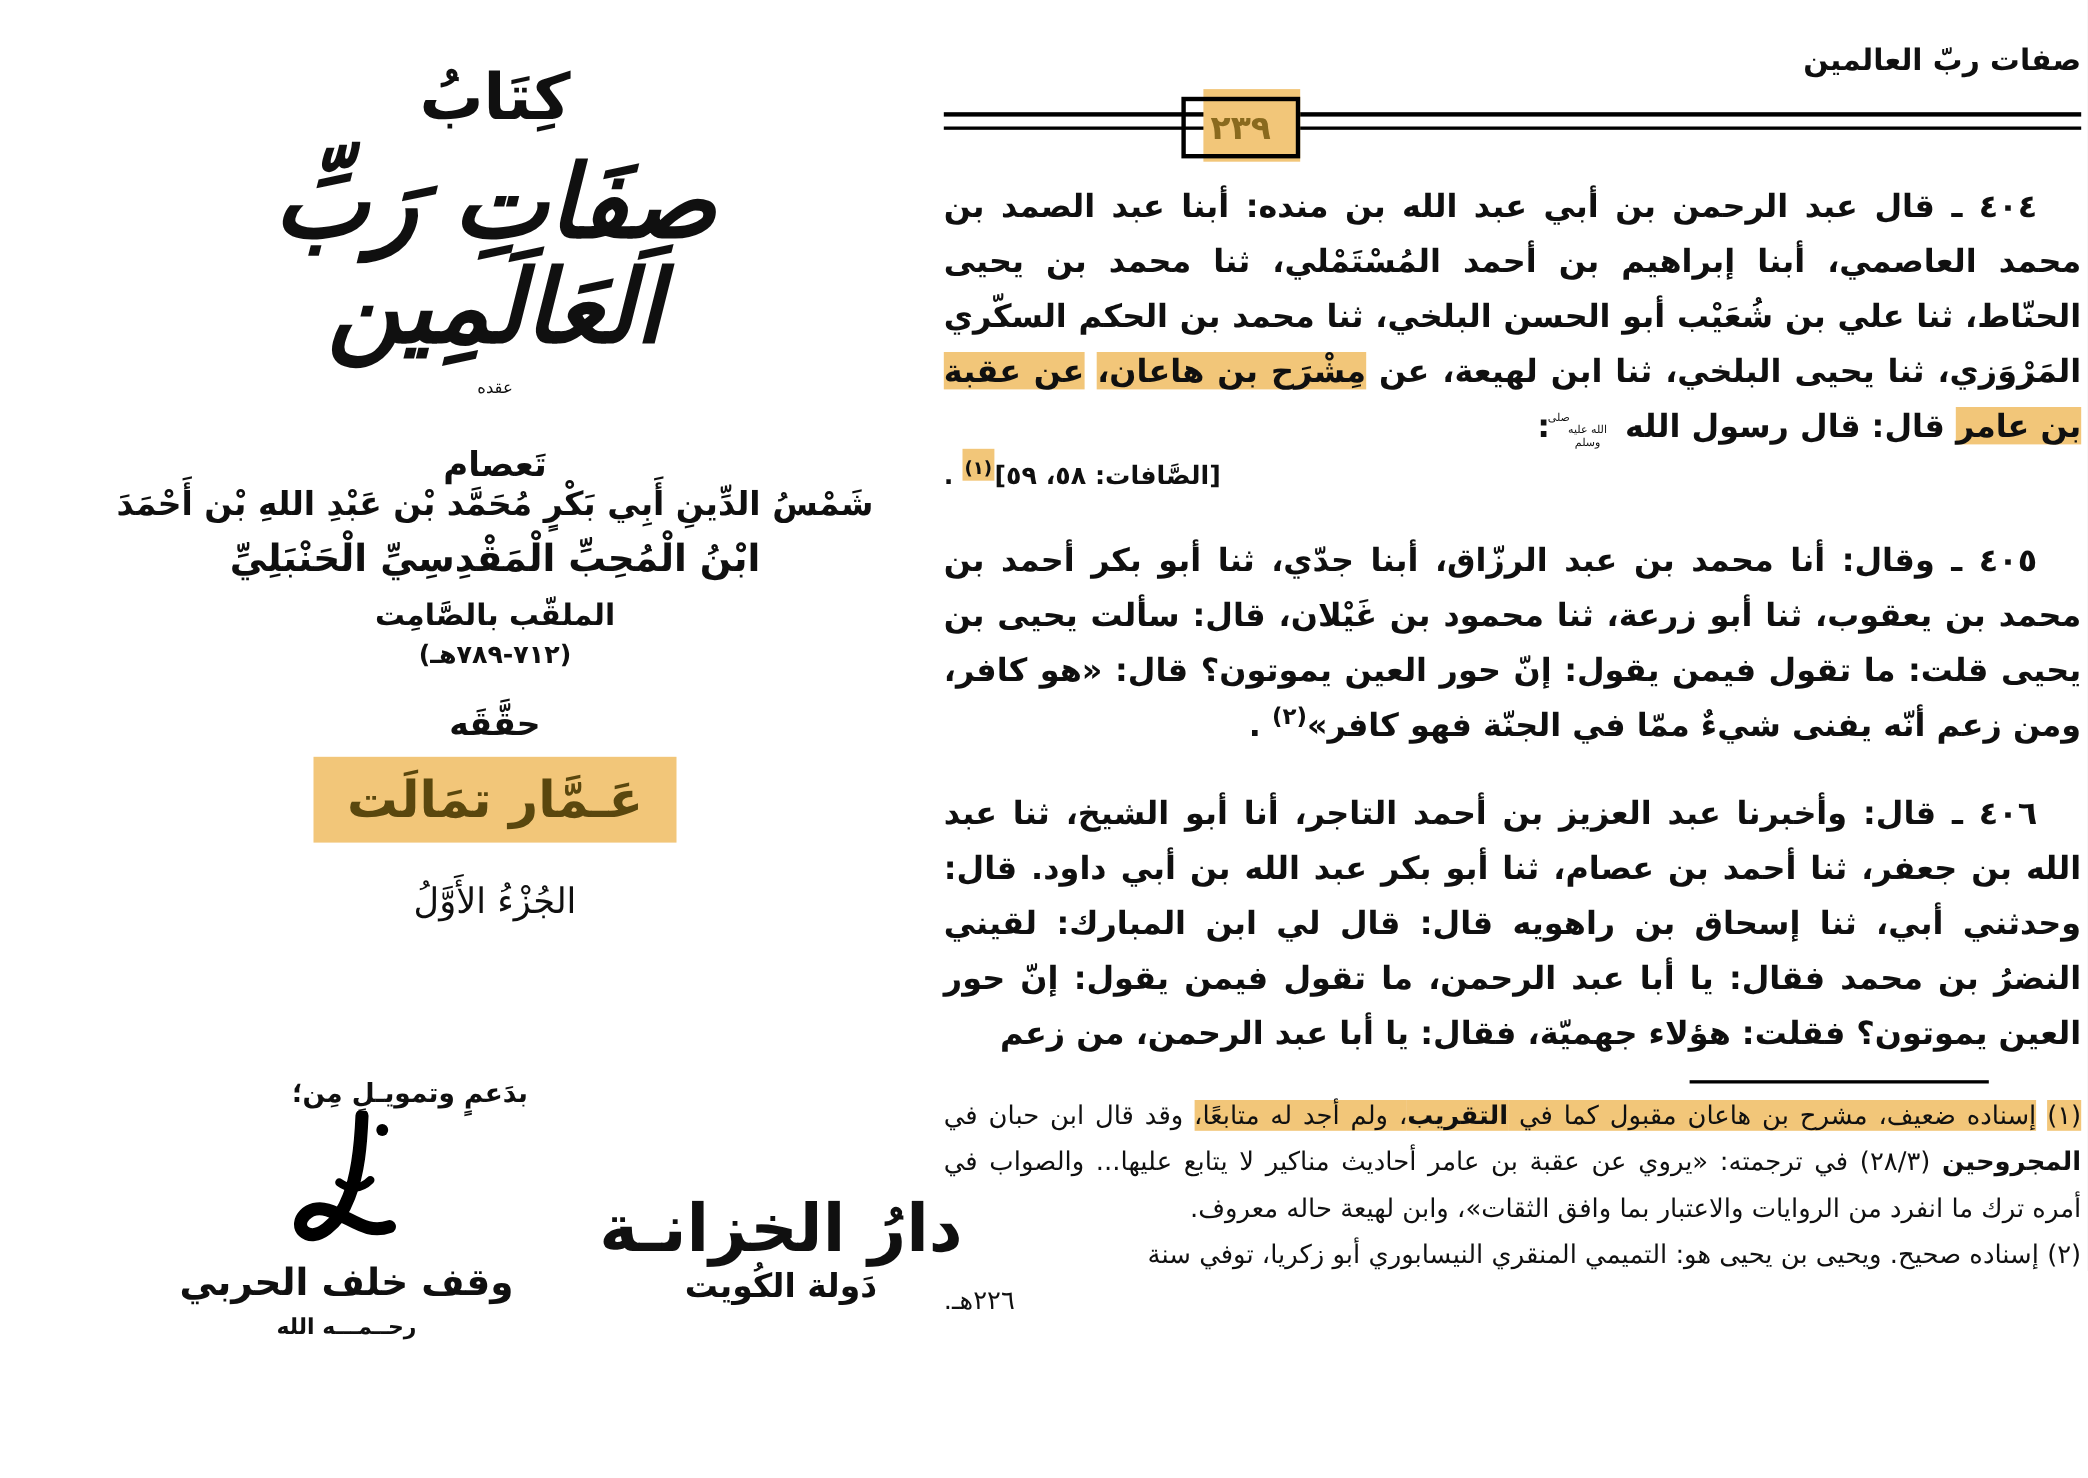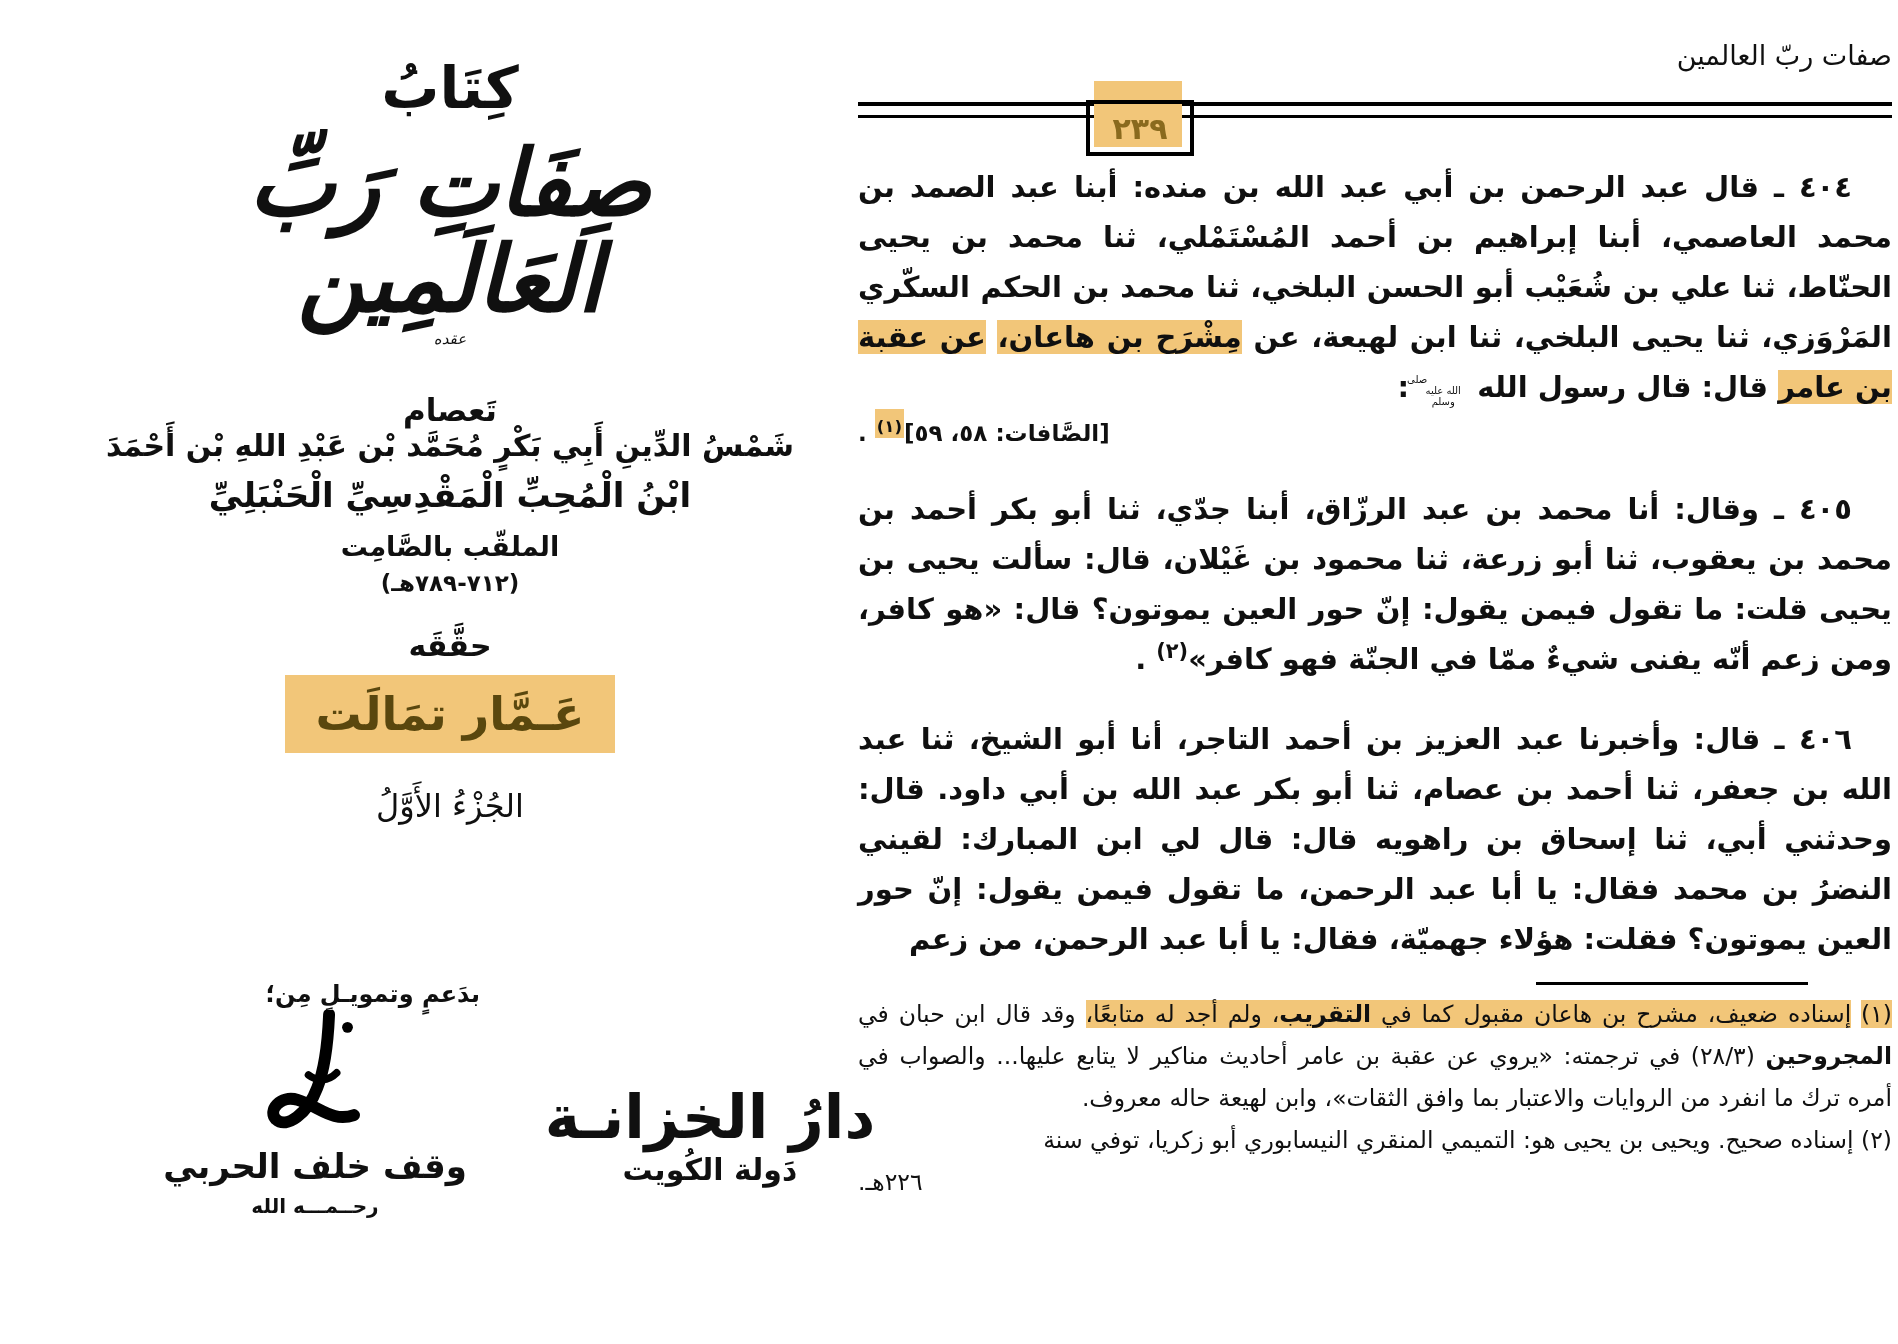--- a/index.html
+++ b/index.html
@@ -2,47 +2,47 @@
 <html lang="ar" style="--hl: #f2c679; --pn: #8a6a1e; --ed: #5a470e;"><head>
 <meta charset="utf-8">
 <style>
   html,body{margin:0;padding:0;background:#e8e8e8;}
   #scan{position:relative;width:1898px;height:1344px;background:#ffffff;overflow:hidden;
         font-family:"DejaVu Sans",sans-serif;color:#101010;}
   
   .left-page{position:absolute;left:45px;top:28px;width:810px;direction:rtl;text-align:center;}
   .kitab{font-size:58px;font-weight:bold;margin-top:26px;}
   .main-title{font-size:92px;font-weight:bold;line-height:1.04;width:660px;margin:14px auto 0;font-style:italic;}
-  .title-note{font-size:15px;margin-top:3px;font-style:italic;}
+  .title-note{font-size:15px;margin-top:16px;}
   .taalif{font-size:31px;font-weight:bold;margin-top:44px;}
   .author1{font-size:30px;font-weight:bold;white-space:nowrap;}
   .author2{font-size:34px;font-weight:bold;margin-top:12px;}
   .laqab{font-size:27px;font-weight:bold;margin-top:16px;}
   .dates{font-size:23px;font-weight:bold;margin-top:8px;}
   .tahqiq{font-size:30px;font-weight:bold;margin-top:32px;}
   .editor{display:inline-block;font-size:46px;font-weight:bold;color:var(--ed);
           background:var(--hl);padding:12px 30px;margin-top:12px;}
   .volume{font-size:32px;font-weight:normal;margin-top:34px;}
   .funding{position:absolute;left:150px;top:980px;width:330px;text-align:center;direction:rtl;}
   .funding-label{font-size:24px;font-weight:bold;text-align:right;margin-bottom:2px;}
   .monogram{width:120px;height:130px;}
   .waqf-name{font-size:34px;font-weight:bold;margin-top:2px;white-space:nowrap;}
   .waqf-dua{font-size:20px;font-weight:bold;margin-top:8px;}
   .publisher{position:absolute;left:515px;top:1082px;width:390px;text-align:center;direction:rtl;}
   .publisher-name{font-size:60px;font-weight:bold;}
   .publisher-country{font-size:30px;font-weight:bold;}
   
   .right-page{position:absolute;left:858px;top:40px;width:1034px;direction:rtl;}
-  .running-title{font-size:27px;font-weight:normal;letter-spacing:-1px;height:62px;
+  .running-title{font-size:27px;font-weight:bold;letter-spacing:-1px;height:62px;
                  padding-left:10px;}
   .rule{position:relative;height:9px;border-top:4px solid #000;border-bottom:3px solid #000;}
   .pn-hl{position:absolute;left:236px;top:-25px;width:88px;height:66px;background:var(--hl);}
-  .pn-box{position:absolute;left:228px;top:-18px;width:100px;height:48px;border:4px solid #000;
+  .pn-box{position:absolute;left:216px;top:-18px;width:100px;height:48px;border:4px solid #000;
           display:flex;align-items:center;justify-content:center;
-          font-size:30px;font-weight:bold;color:var(--pn);margin-top:12px;}
+          font-size:30px;font-weight:bold;color:var(--pn);}
   .body{margin-top:44px;font-size:29px;line-height:50px;text-align:justify;font-weight:bold;}
   .body p{margin:0;}
   p.indent{text-indent:40px;}
   p.matn{margin-top:26px;-webkit-text-stroke:0.4px #000;}
   .refline{text-align:left;font-size:23px;line-height:42px;margin:2px 0 0;}
   p.space-above{margin-top:30px;}
   .fn-sep{width:272px;border-top:3px solid #000;margin:18px 84px 8px auto;}
   .footnotes{font-size:23.5px;line-height:42px;text-align:justify;font-weight:normal;}
   .footnotes p{margin:0;}
   .b{font-weight:bold;}

